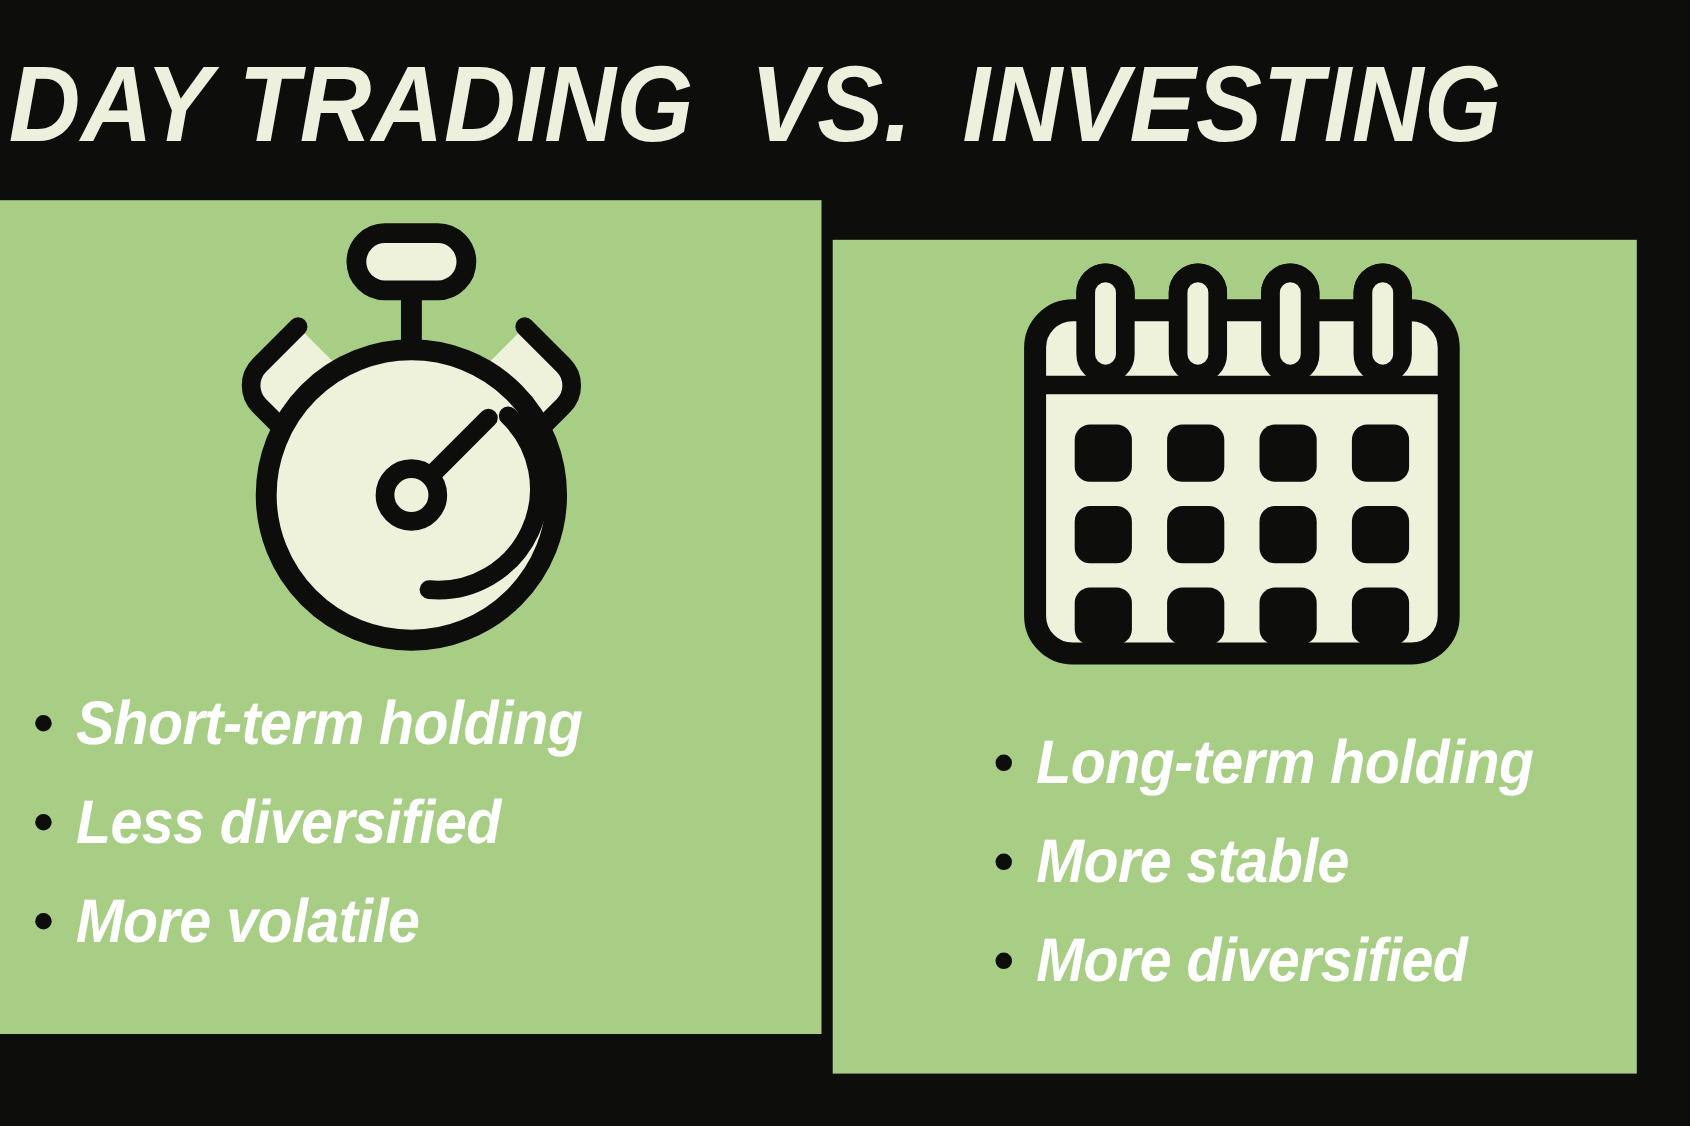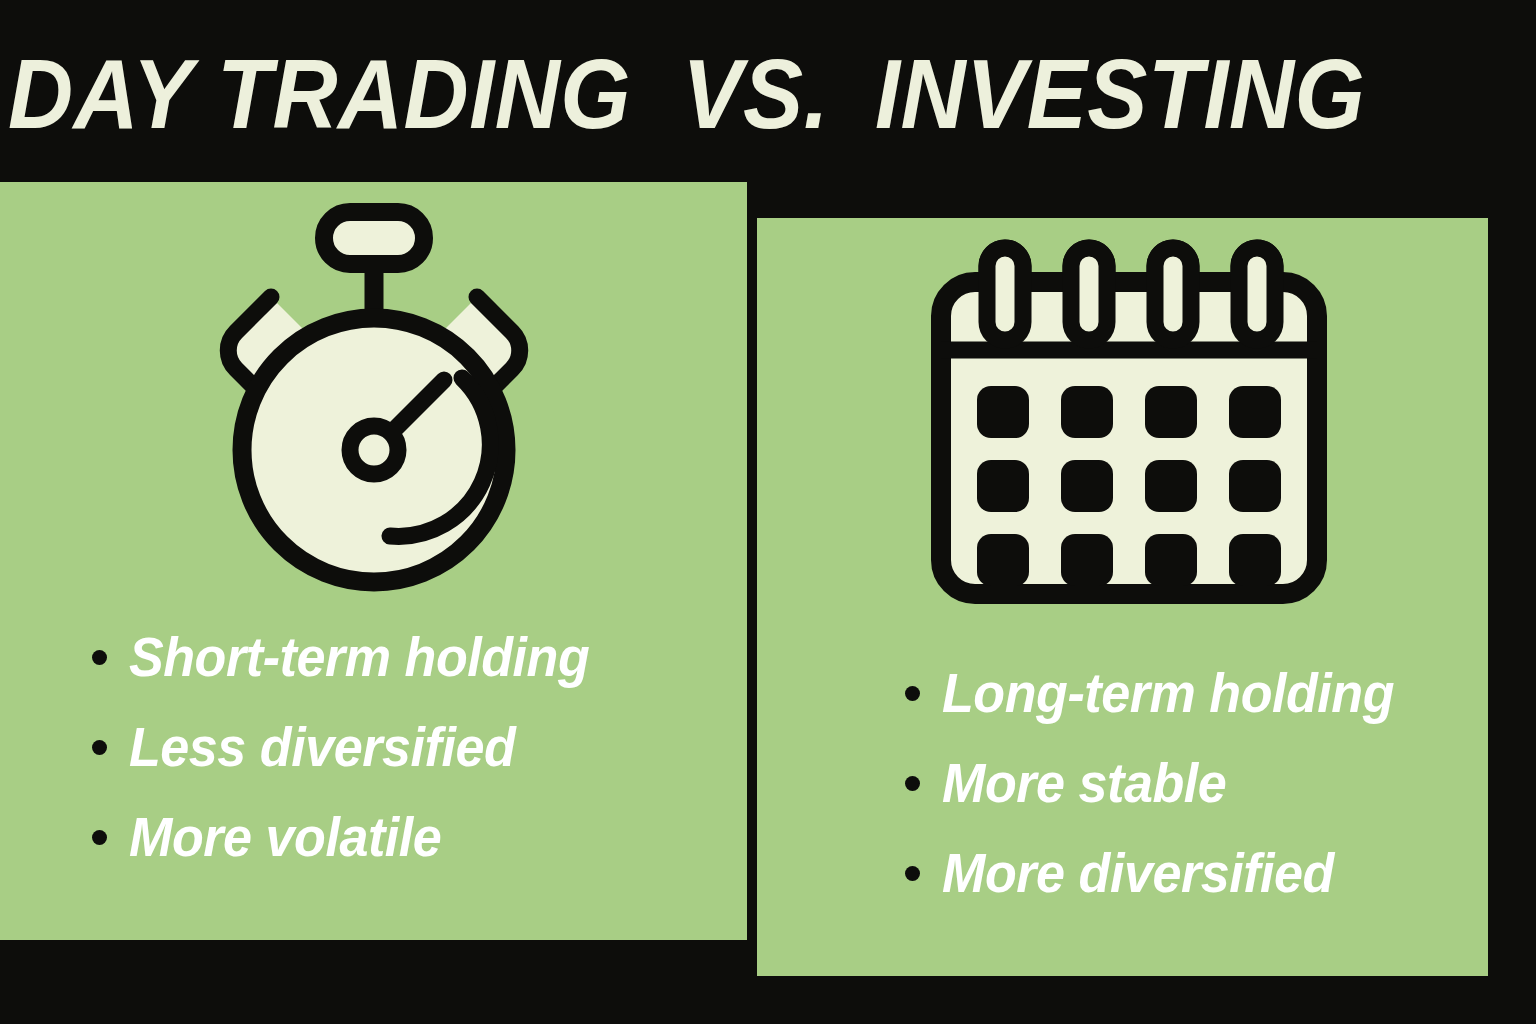--- a/index.html
+++ b/index.html
@@ -105,21 +105,21 @@
     color: #ffffff;
     font-family: "Liberation Sans", sans-serif;
     font-weight: 700;
     font-size: 56px;
     line-height: 60px;
     letter-spacing: -0.5px;
     transform: scaleX(0.93);
     transform-origin: left center;
     white-space: nowrap;
   }
-  .bullets-left  { padding-left: 92px; }
+  .bullets-left  { padding-left: 32px; }
   .bullets-right { padding-left: 148px; }
 </style>
 </head>
 <body>
 
 <div id="infographic">
 
   <div class="title-bar">
     <div class="title-text">
       <span class="title-word">DAY TRADING</span><span class="title-gap-a"></span><span class="title-word">VS.</span><span class="title-gap-b"></span><span class="title-word">INVESTING</span>

